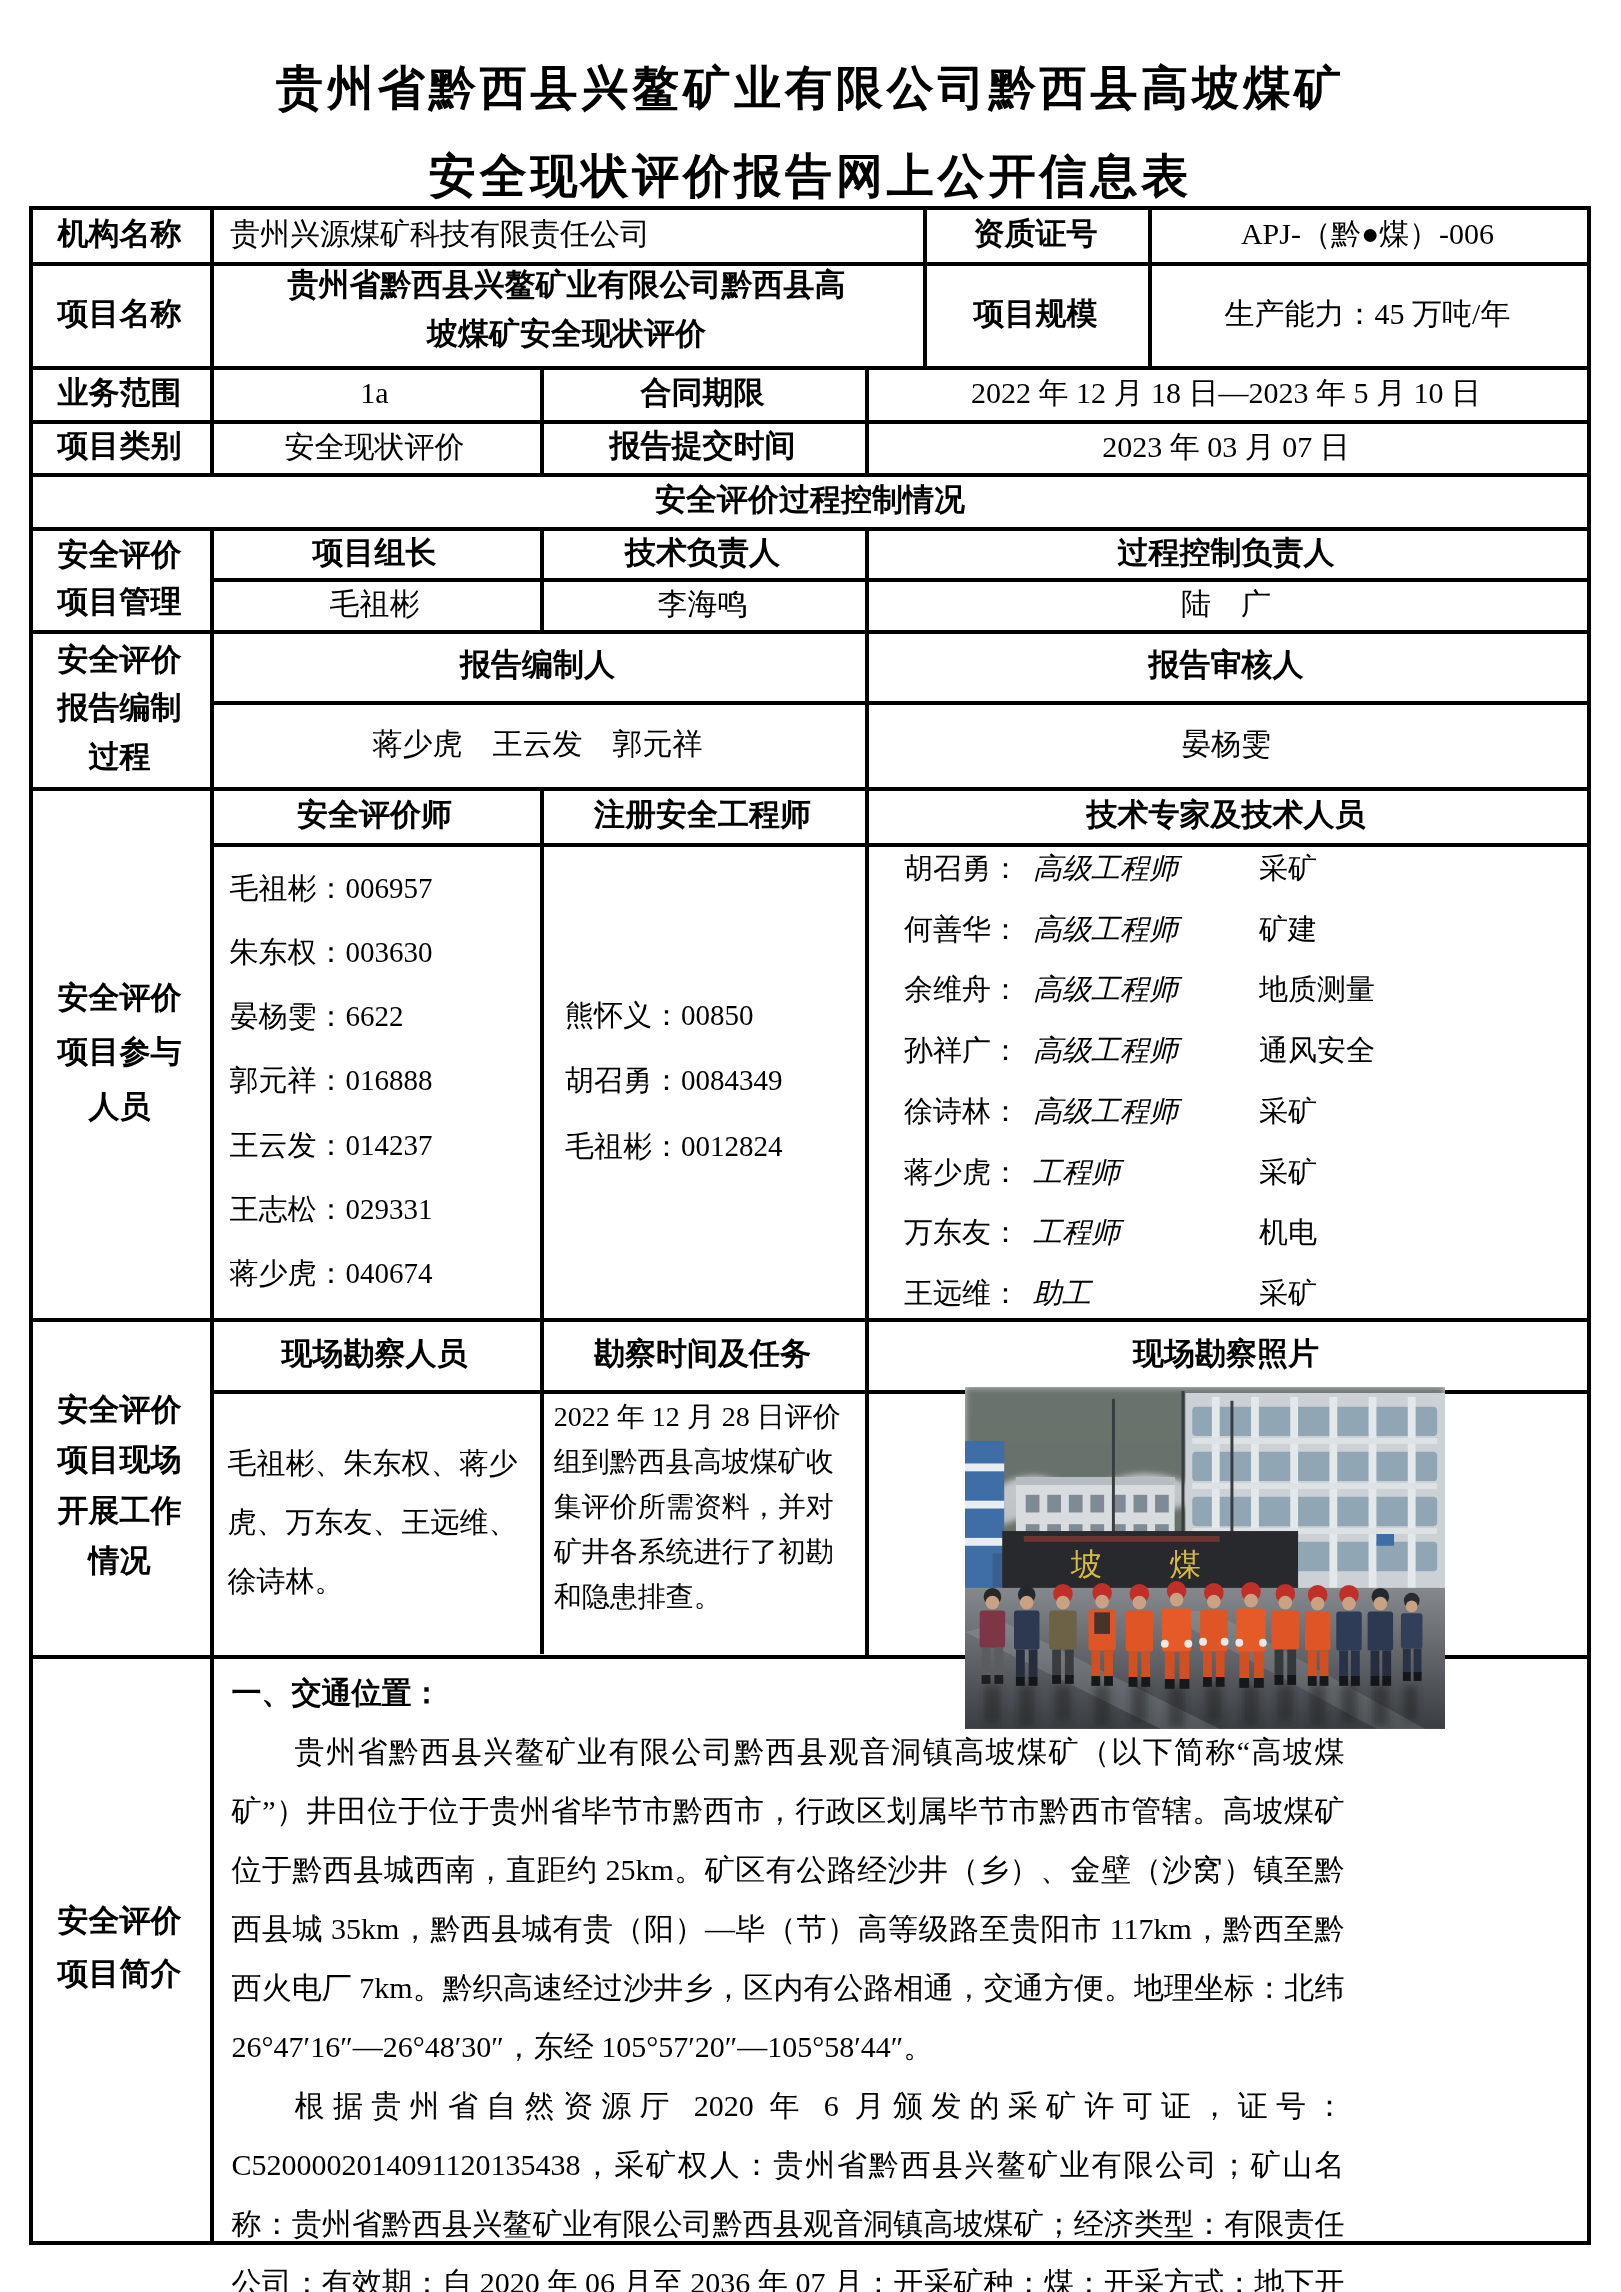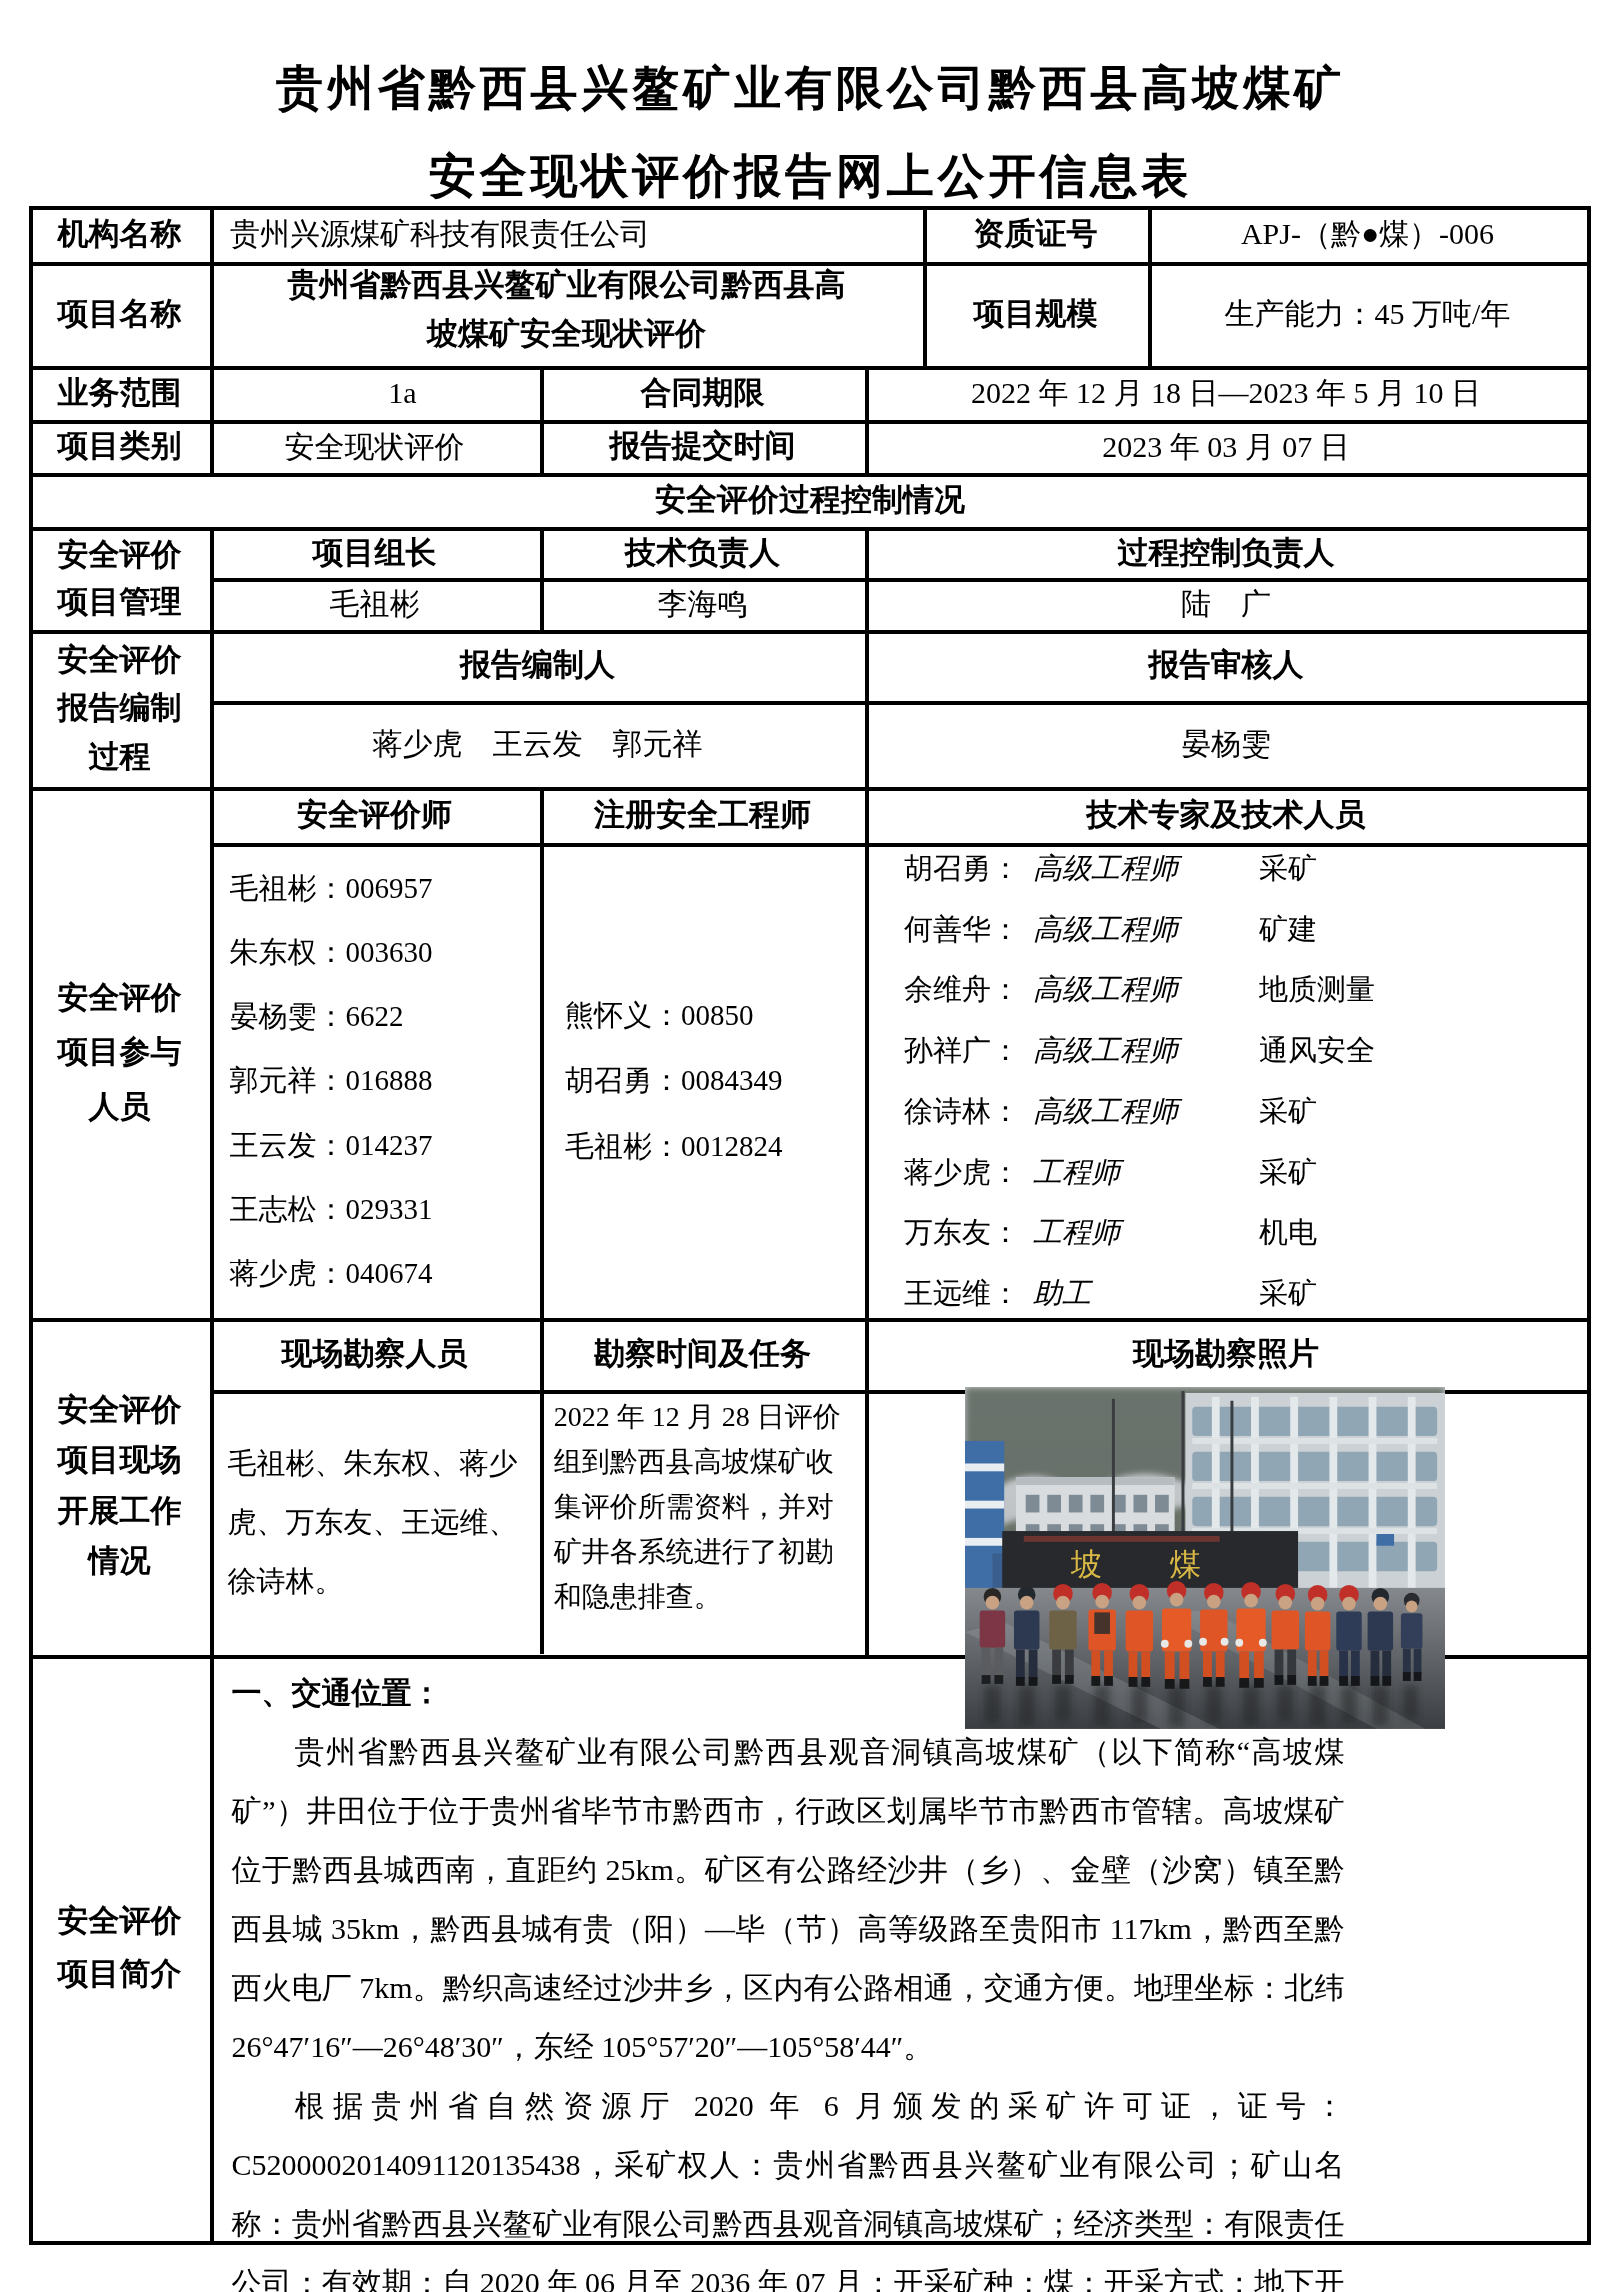--- a/index.html
+++ b/index.html
@@ -75,21 +75,21 @@
 
     <div class="cell hdr" style="left:0;top:56px;width:181px;height:104px;border-radius:27px;">项目名称</div>
     <div class="cell hdr stack" style="left:181px;top:56px;width:713px;height:96px;gap:9.8px;">
       <span>贵州省黔西县兴鳌矿业有限公司黔西县高</span>
       <span>坡煤矿安全现状评价</span>
     </div>
     <div class="cell hdr" style="left:894px;top:56px;width:225px;height:104px;">项目规模</div>
     <div class="cell" style="left:1119px;top:56px;width:439px;height:104px;">生产能力：45 万吨/年</div>
 
     <div class="cell hdr" style="left:0;top:160px;width:181px;height:54px;">业务范围</div>
-    <div class="cell" style="left:181px;top:160px;width:329px;height:54px;padding-left:28px;">1a</div>
+    <div class="cell" style="left:181px;top:160px;width:329px;height:54px;">1a</div>
     <div class="cell hdr" style="left:511px;top:160px;width:325px;height:54px;">合同期限</div>
     <div class="cell" style="left:836px;top:160px;width:722px;height:54px;">2022 年 12 月 18 日—2023 年 5 月 10 日</div>
 
     <div class="cell hdr" style="left:0;top:214px;width:181px;height:53px;">项目类别</div>
     <div class="cell" style="left:181px;top:214px;width:329px;height:53px;">安全现状评价</div>
     <div class="cell hdr" style="left:511px;top:214px;width:325px;height:53px;">报告提交时间</div>
     <div class="cell" style="left:836px;top:214px;width:722px;height:53px;">2023 年 03 月 07 日</div>
 
     <div class="cell hdr" style="left:0;top:267px;width:1562px;height:54px;">安全评价过程控制情况</div>
 

